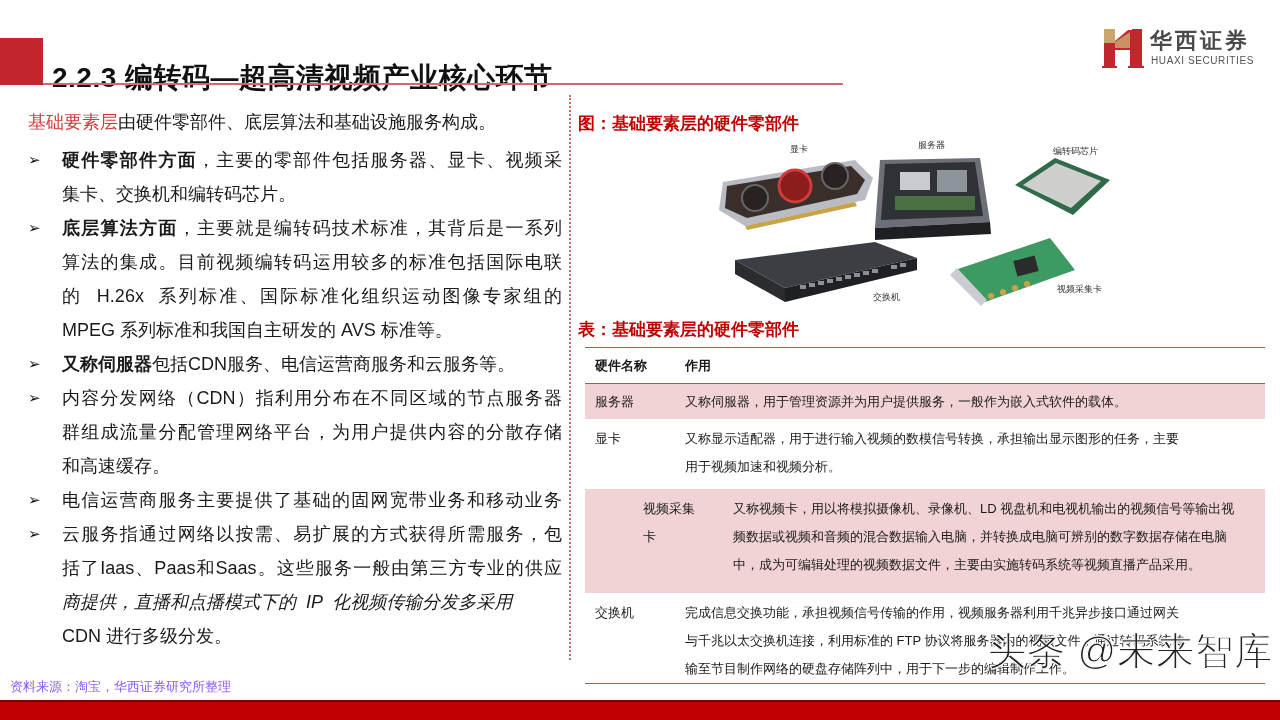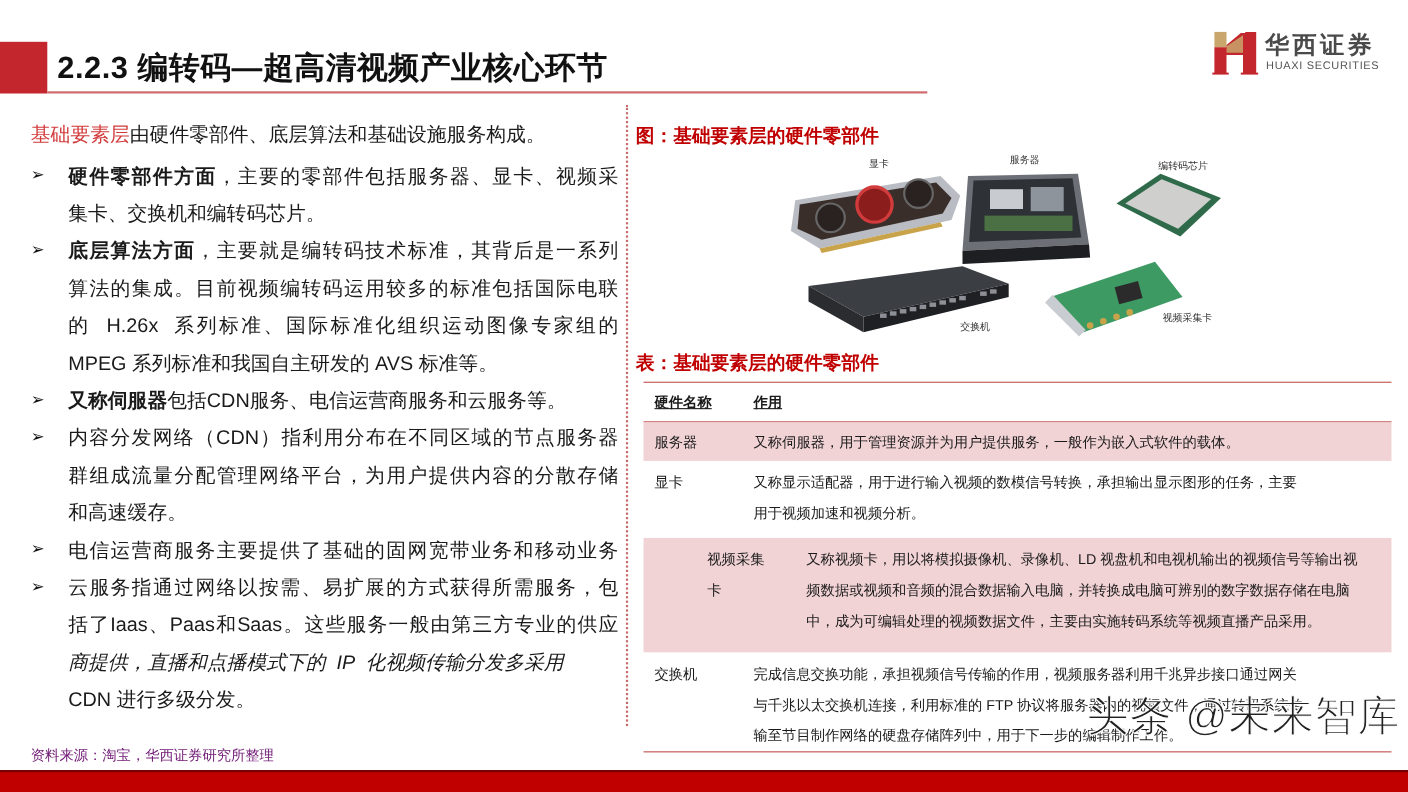--- a/index.html
+++ b/index.html
@@ -1,47 +1,47 @@
 <!DOCTYPE html>
 <html><head>
 <meta charset="utf-8">
 <style>
   html,body{margin:0;padding:0;}
   body{width:1280px;height:720px;position:relative;overflow:hidden;background:#ffffff;
        font-family:"Liberation Sans","DejaVu Sans",sans-serif;color:#1a1a1a;}
   .abs{position:absolute;}
   
   .hdr-block{left:0;top:38px;width:43px;height:47px;background:#c4262e;}
-  .hdr-title{left:52px;top:42px;font-size:28px;font-weight:bold;color:#111;letter-spacing:0.5px;white-space:nowrap;line-height:40px;}
+  .hdr-title{left:52px;top:58px;font-size:28px;font-weight:bold;color:#111;letter-spacing:0.5px;white-space:nowrap;line-height:40px;}
   .hdr-rule{left:43px;top:83px;width:800px;height:2px;background:#cf6b6e;}
   .logo-cn{left:1150px;top:26px;font-size:22px;font-weight:bold;color:#4a4a4a;letter-spacing:3px;white-space:nowrap;}
   .logo-en{left:1151px;top:55px;font-size:10px;color:#555;letter-spacing:0.6px;white-space:nowrap;}
   
   .intro{left:28px;top:108px;font-size:18px;font-weight:normal;white-space:nowrap;line-height:28px;}
   .intro .hl{color:#d23a3a;}
   .bullets{left:28px;top:143px;width:534px;}
   .bullet{position:relative;padding-left:34px;}
   .bullet .mark{position:absolute;left:0;top:0;font-size:15px;line-height:34px;color:#111;}
   .line{font-size:18px;line-height:34px;height:34px;white-space:nowrap;overflow:visible;}
   .line.j{text-align:justify;text-align-last:justify;white-space:normal;}
   .line b{font-weight:bold;}
-  .source{left:28px;top:678px;font-size:13px;color:#701a75;white-space:nowrap;}
+  .source{left:10px;top:678px;font-size:13px;color:#8b5cf6;white-space:nowrap;}
   .divider{left:569px;top:95px;width:0;height:565px;border-left:2px dotted #c76a6c;}
   
   .fig-title{left:578px;top:112px;font-size:17px;font-weight:bold;color:#c00000;white-space:nowrap;}
   .hw-img{left:705px;top:130px;width:420px;height:185px;}
   .tbl-title{left:578px;top:318px;font-size:17px;font-weight:bold;color:#c00000;white-space:nowrap;}
   .tbl{left:585px;top:347px;width:680px;}
   .rule{height:1px;background:#c0504d;}
   .thead{height:35px;display:flex;align-items:center;font-size:13px;font-weight:bold;}
   .trow{display:flex;font-size:13px;line-height:28px;}
   .trow.pink{background:#f2d3d5;}
   .c1{width:100px;padding-left:10px;box-sizing:border-box;flex:none;}
   .c2{flex:1;padding-right:10px;}
-  .thead .c1,.thead .c2{line-height:35px;text-decoration:underline;}
+  .thead .c1,.thead .c2{line-height:35px;}
   .watermark{left:988px;top:626px;font-size:38px;color:#222;white-space:nowrap;letter-spacing:1px;
              -webkit-text-stroke:1px #ffffff;text-shadow:0 0 2px #fff;}
   .bottom-bar{left:0;top:700px;width:1280px;height:20px;background:#c00000;border-top:2px solid #7a0000;box-sizing:border-box;}
 </style>
 </head>
 <body>
 
 <div class="abs hdr-block"></div>
 <div class="abs hdr-title">2.2.3 编转码—超高清视频产业核心环节</div>
 <div class="abs hdr-rule"></div>

